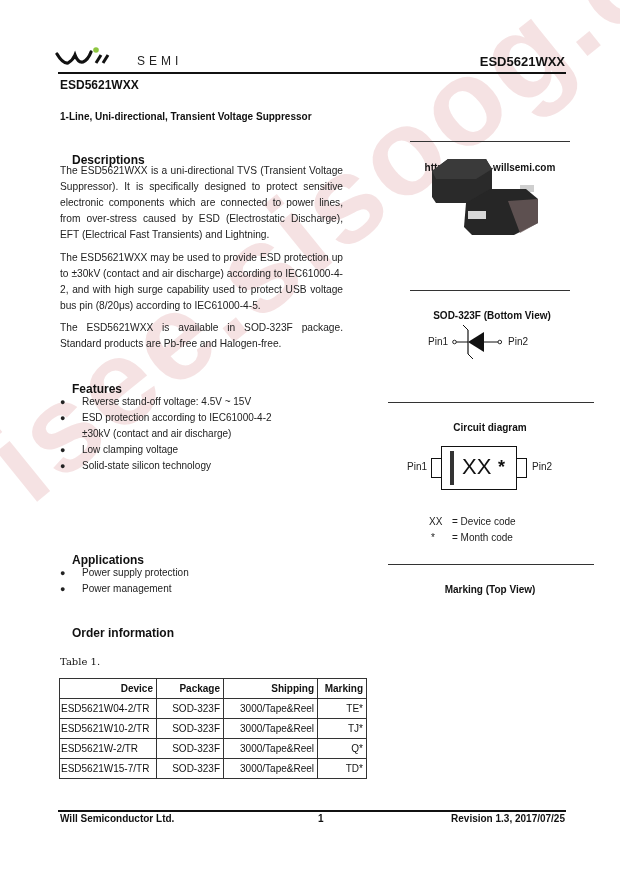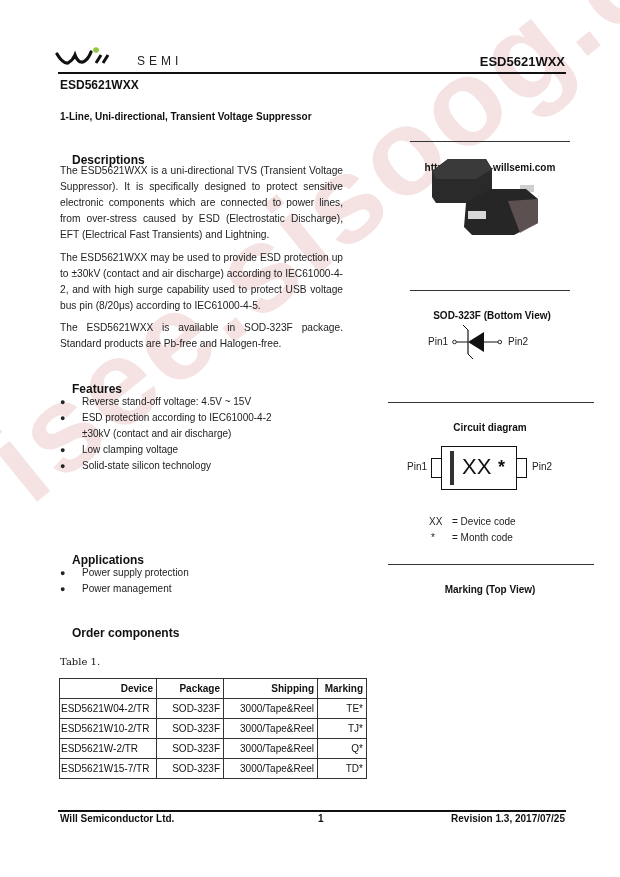--- a/index.html
+++ b/index.html
@@ -68,21 +68,21 @@
   <li><span>Low clamping voltage</span></li>
   <li><span>Solid-state silicon technology</span></li>
 </ul>
 
 <h2 class="sec" style="top:541px">Applications</h2>
 <ul class="bullets" style="top:565px">
   <li>Power supply protection</li>
   <li>Power management</li>
 </ul>
 
-<h2 class="sec" style="top:614px">Order components</h2>
+<h2 class="sec" style="top:614px">Order information</h2>
 <div class="table-cap">Table 1.</div>
 <table class="order">
   <thead>
     <tr>
       <th style="width:90px">Device</th>
       <th style="width:60px">Package</th>
       <th style="width:87px">Shipping</th>
       <th style="width:42px">Marking</th>
     </tr>
   </thead>

